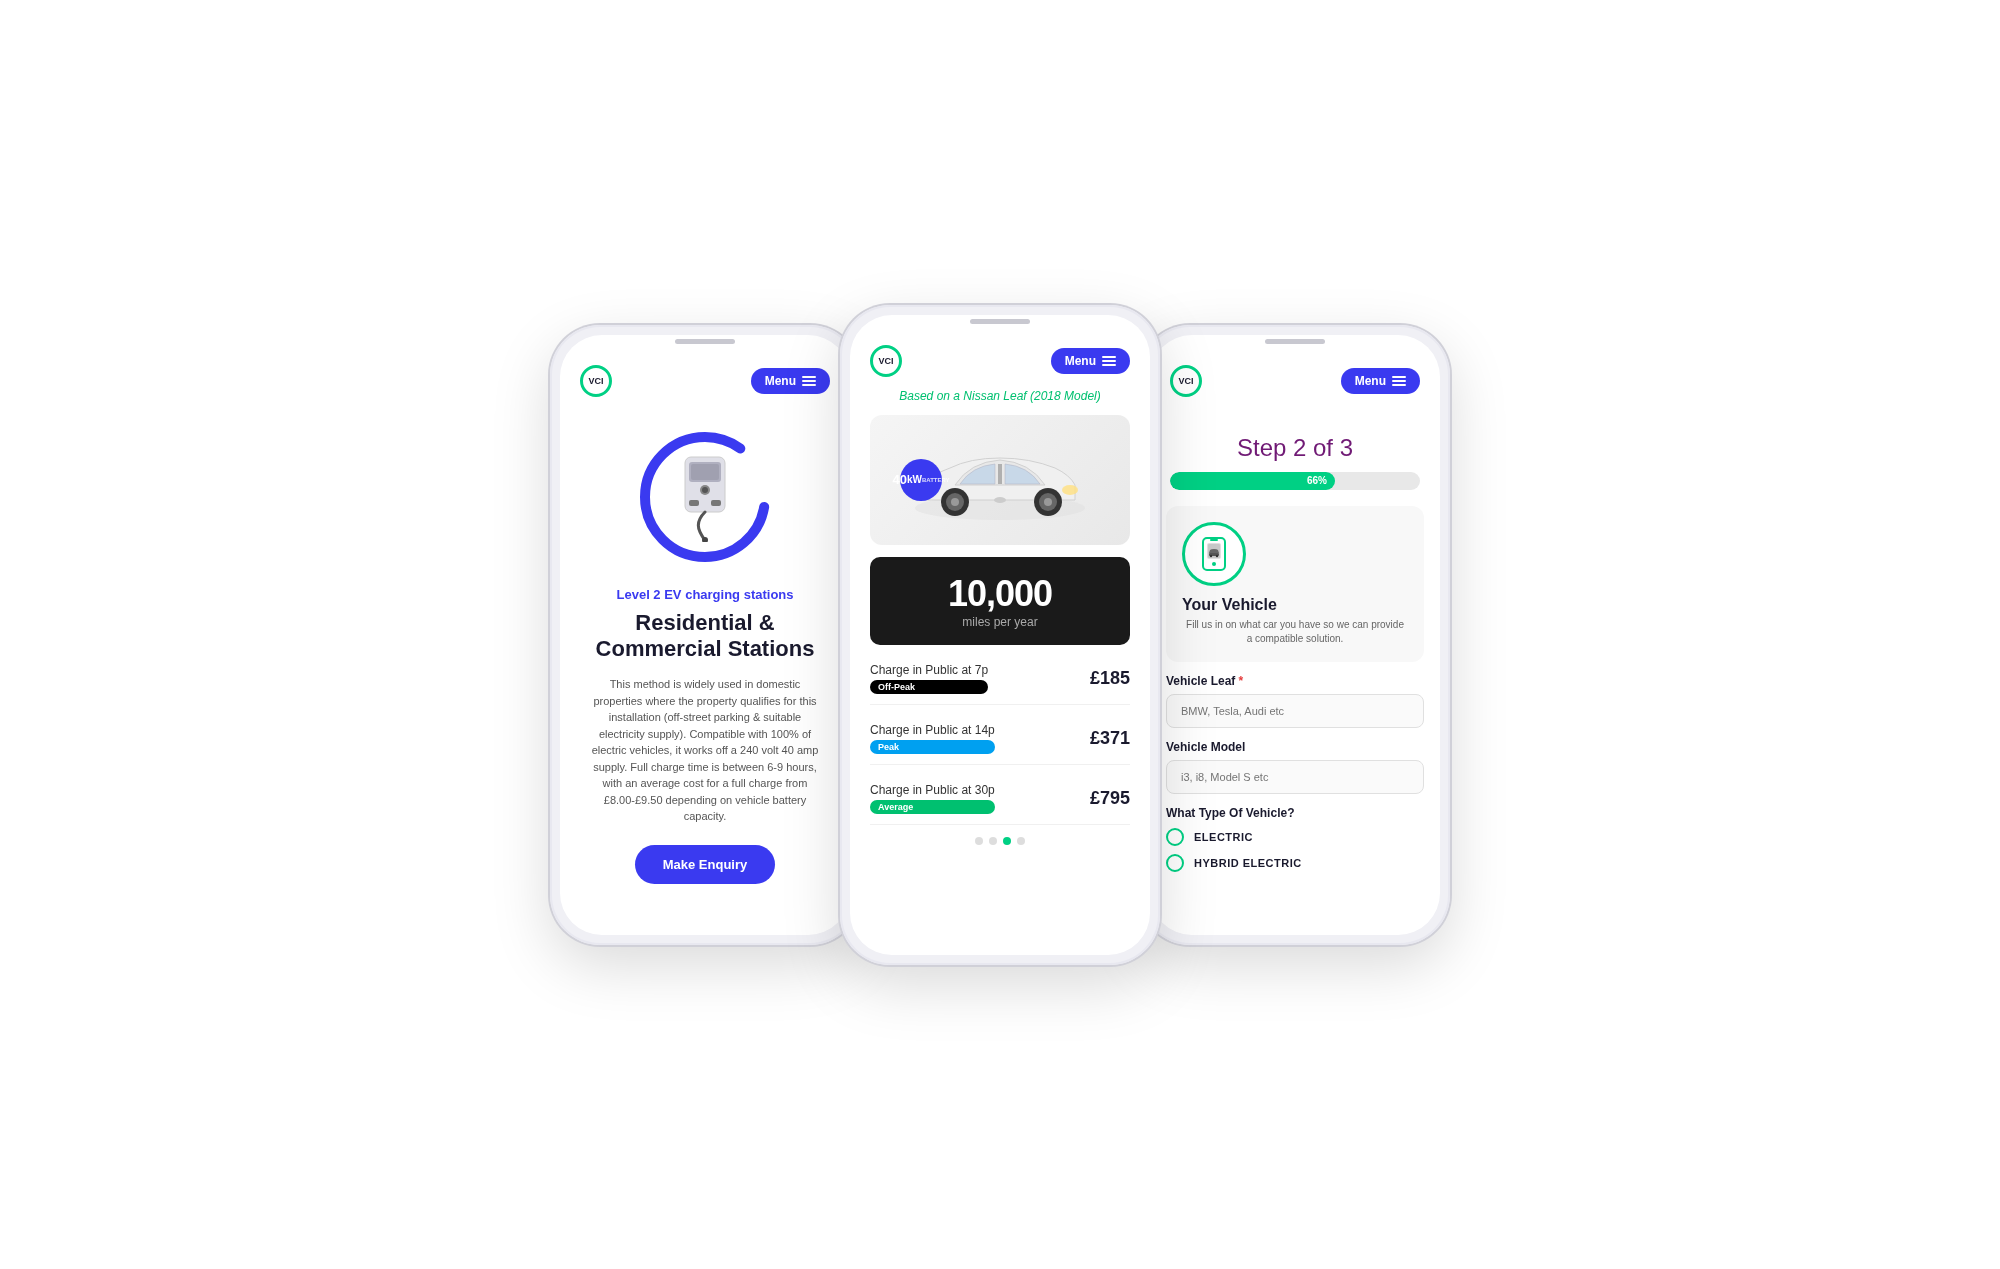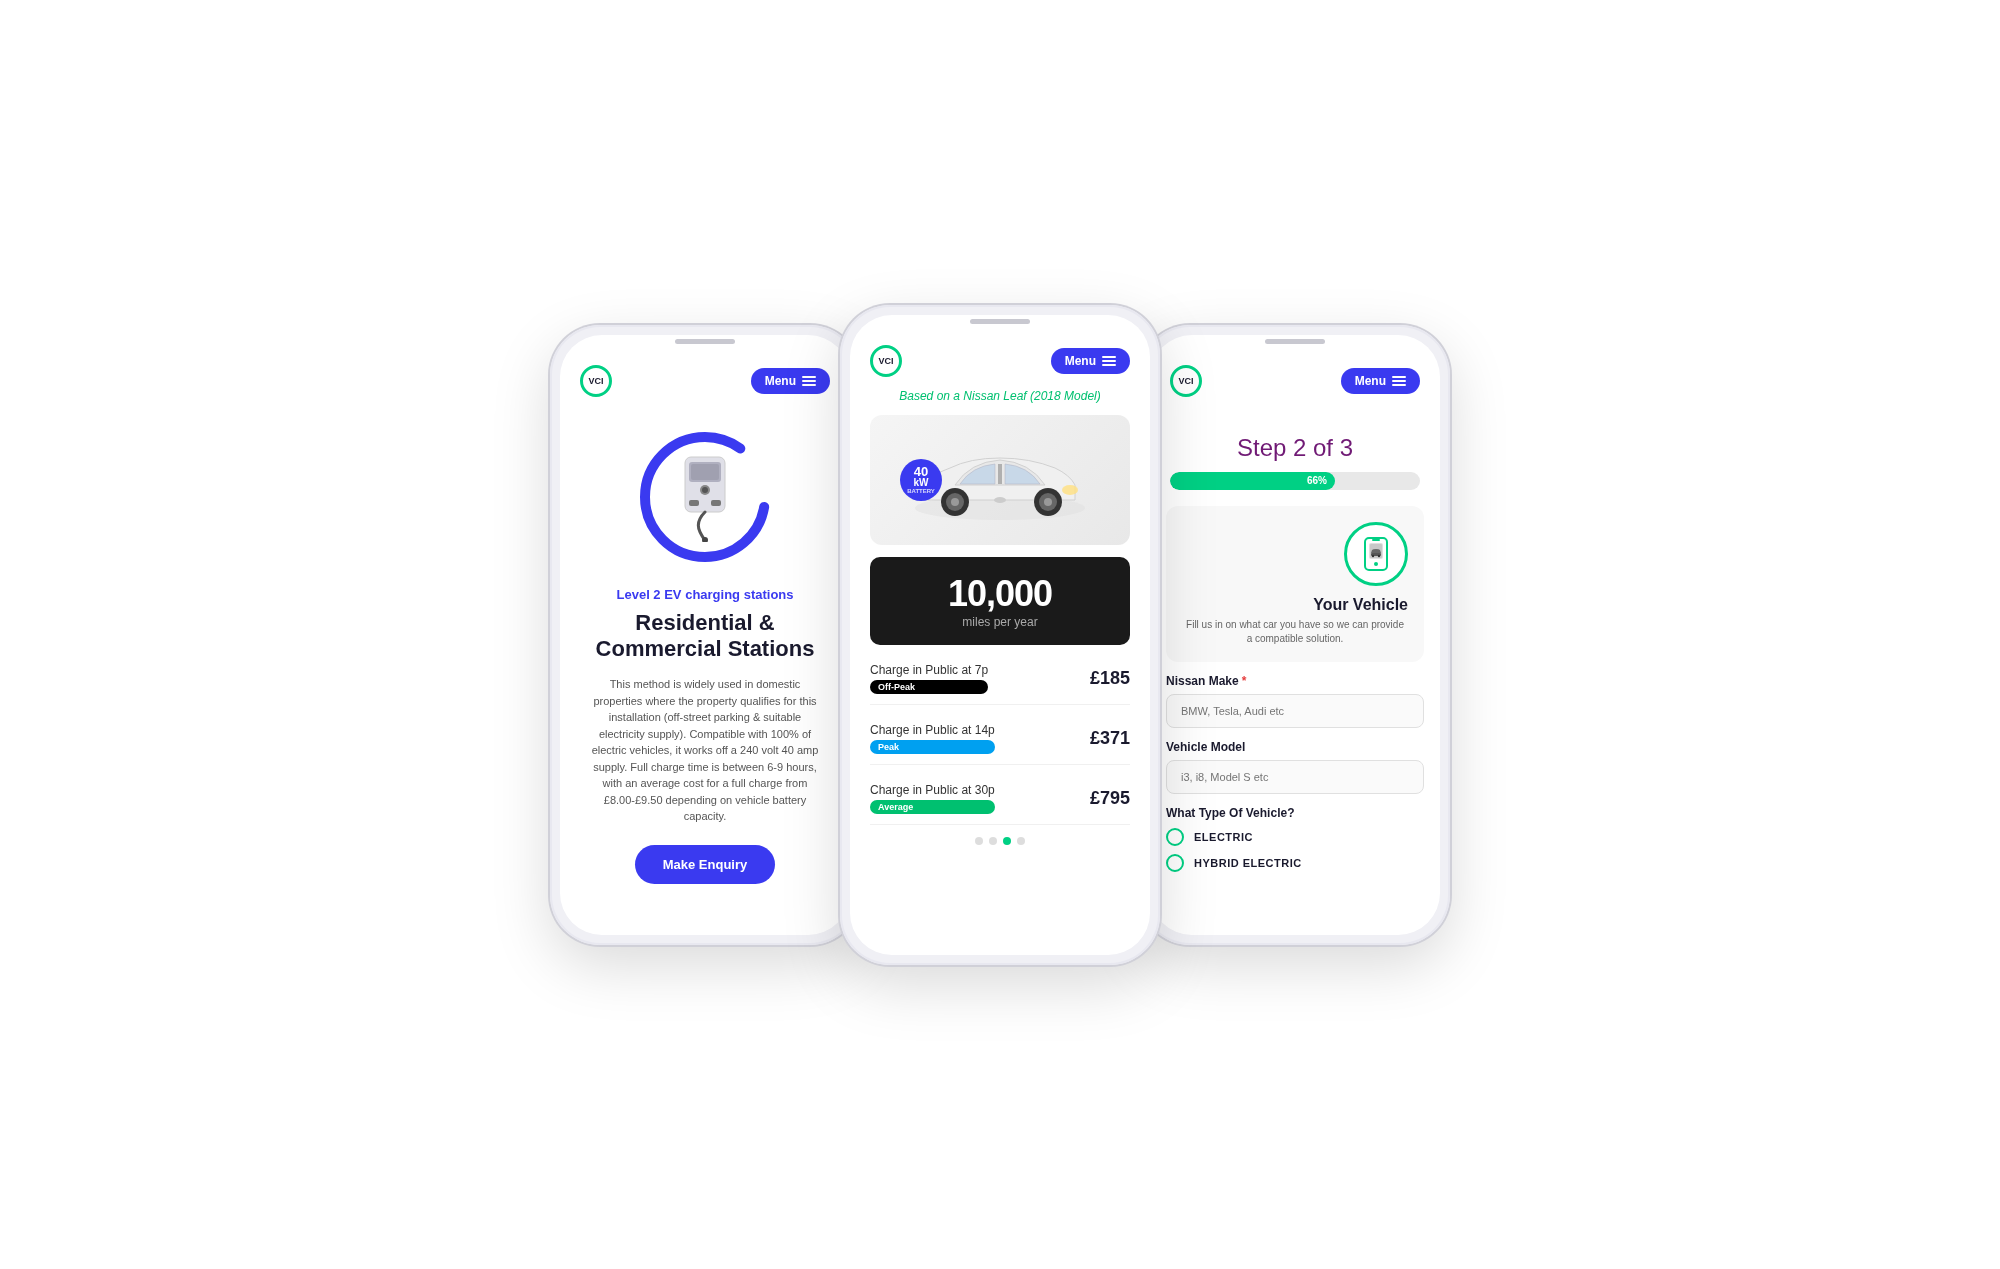--- a/index.html
+++ b/index.html
@@ -248,21 +248,21 @@
     .battery-badge {
       position: absolute;
       left: 30px;
       top: 50%;
       transform: translateY(-50%);
       width: 42px;
       height: 42px;
       border-radius: 50%;
       background: #3a3af0;
       display: flex;
-      flex-direction: column;
+      flex-direction: row;
       align-items: center;
       justify-content: center;
       color: white;
       font-size: 10px;
       font-weight: 800;
       line-height: 1;
     }
 
     .battery-badge .kw {
       font-size: 13px;
@@ -385,21 +385,21 @@
       font-weight: 700;
     }
 
     .vehicle-card {
       margin: 0 16px 12px;
       background: #f8f8f8;
       border-radius: 12px;
       padding: 16px;
       display: flex;
       flex-direction: column;
-      align-items: flex-end;
+      align-items: flex-start;
       text-align: center;
     }
 
     .vehicle-icon-circle {
       width: 64px;
       height: 64px;
       border-radius: 50%;
       border: 3px solid #00d084;
       display: flex;
       align-items: center;
@@ -712,21 +712,21 @@
               <circle cx="13" cy="20" r="1.2" fill="#333"></circle>
               <circle cx="19" cy="20" r="1.2" fill="#333"></circle>
             </svg>
           </div>
           <div class="vehicle-card-title">Your Vehicle</div>
           <div class="vehicle-card-desc">Fill us in on what car you have so we can provide a compatible solution.</div>
         </div>
 
         <div class="form-section">
           <div class="form-label">
-            <span>Nissan Make</span>
+            <span>Vehicle Leaf</span>
             <span class="required-star">*</span>
           </div>
           <input class="form-input" type="text" placeholder="BMW, Tesla, Audi etc" style="">
 
           <div class="form-label">Vehicle Model</div>
           <input class="form-input" type="text" placeholder="i3, i8, Model S etc" style="">
 
           <div class="vehicle-type-label">What Type Of Vehicle?</div>
 
           <div class="radio-row">

